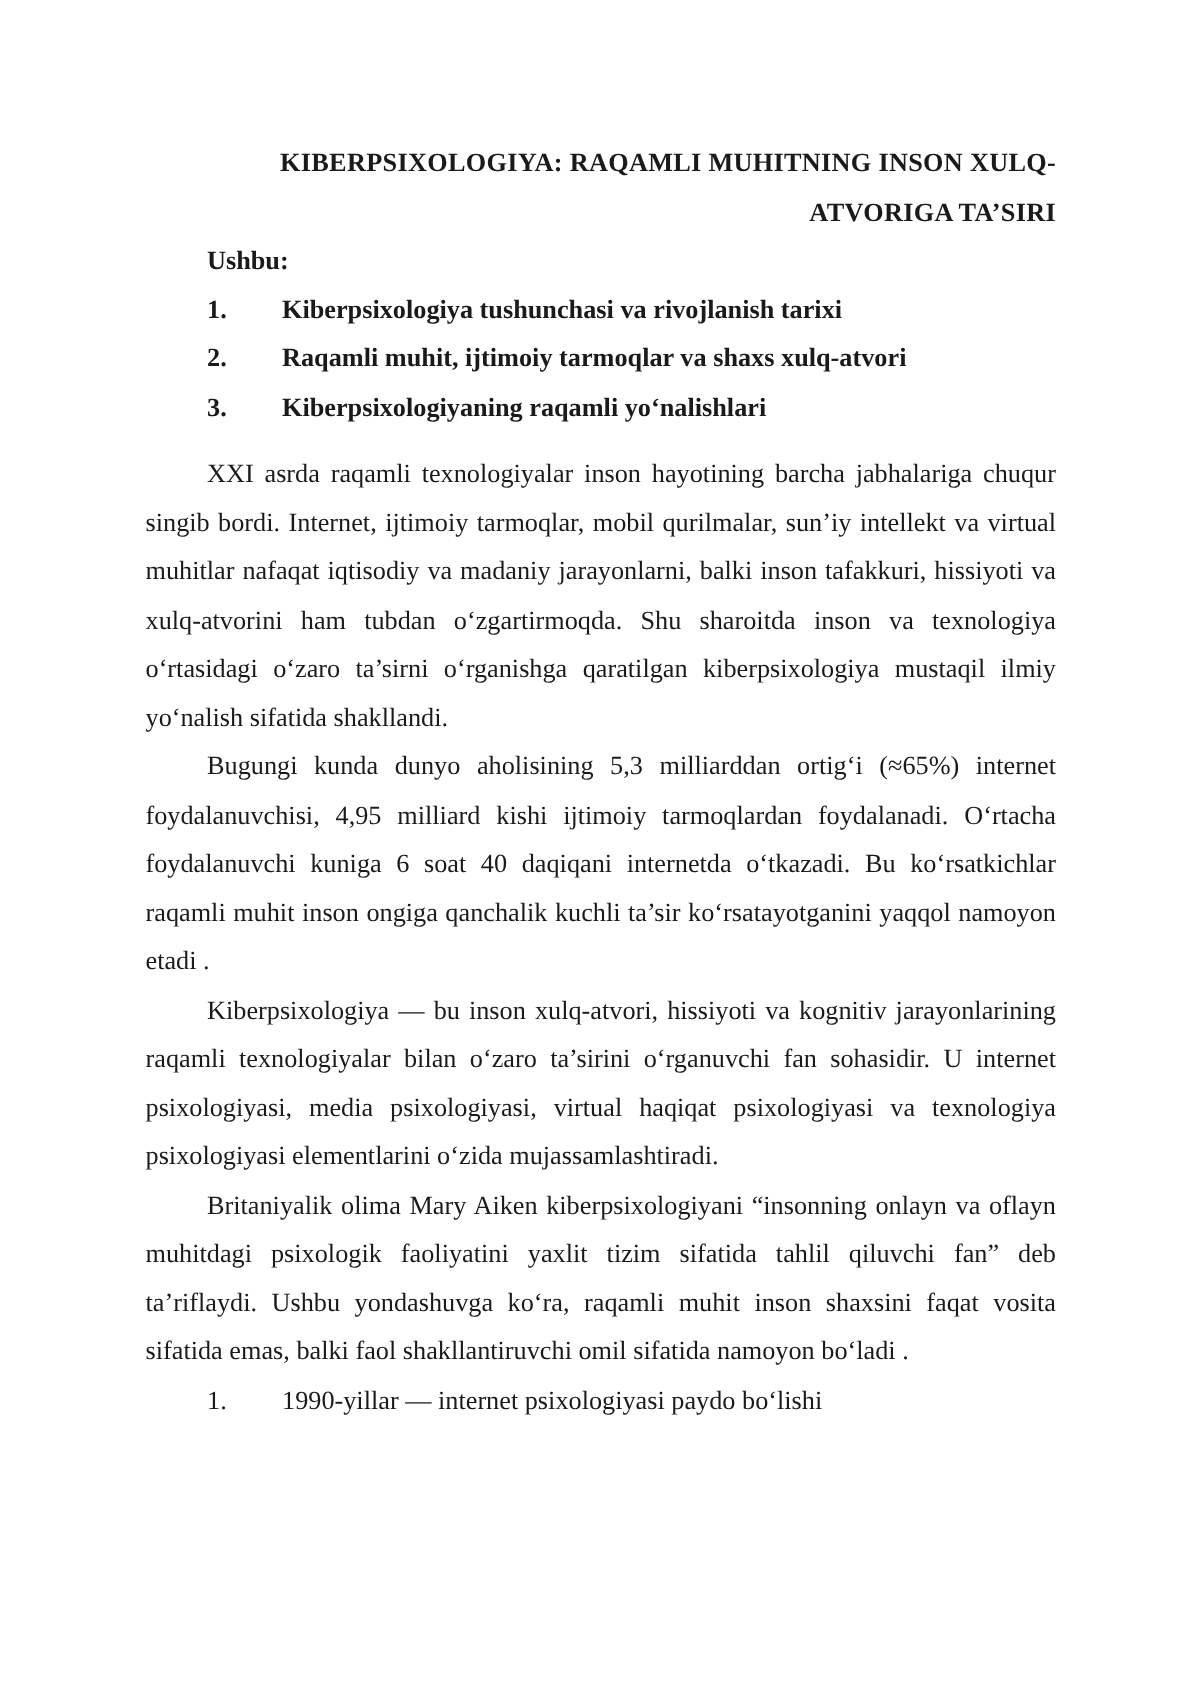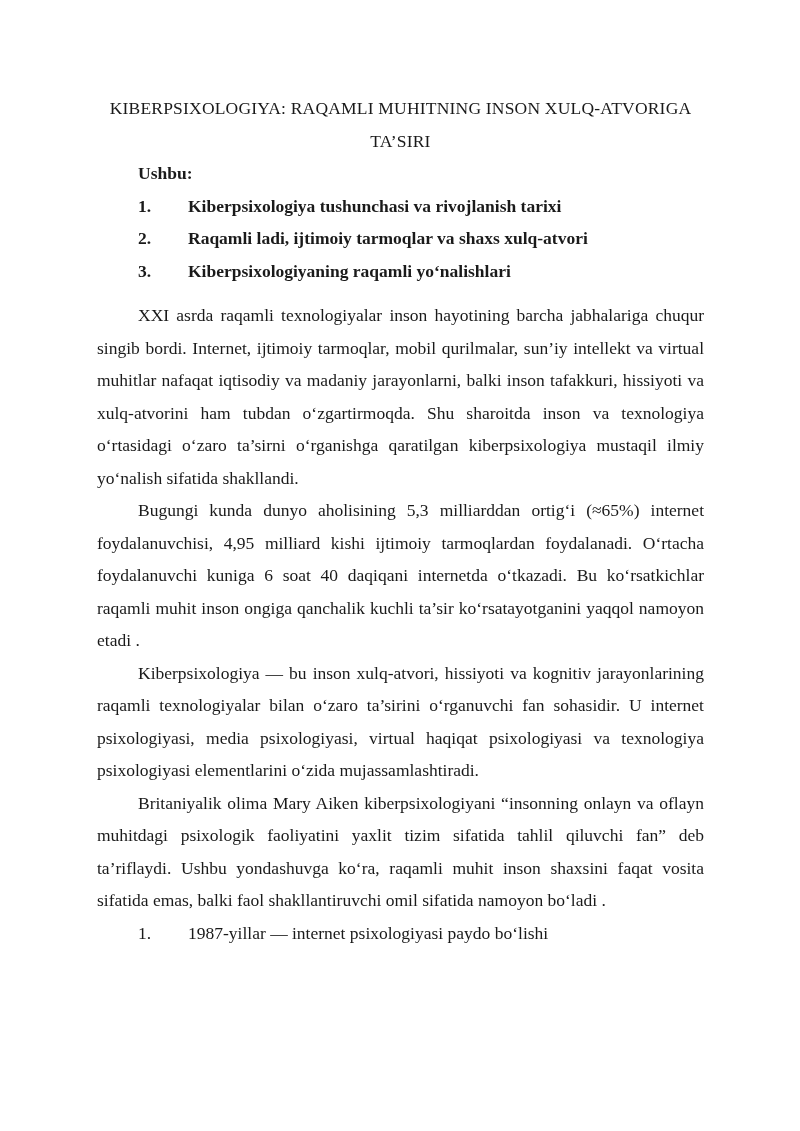--- a/index.html
+++ b/index.html
@@ -21,22 +21,22 @@
   .content {
     position: absolute;
     left: 97px;
     top: 92px;
     width: 607px;
   }
   .title {
     margin: 0;
     font-size: 17.5px;
     line-height: 32.5px;
-    font-weight: 400;
-    text-align: center;
+    font-weight: 700;
+    text-align: right;
     letter-spacing: 0.2px;
   }
   .plan-heading {
     margin: 0;
     padding-left: 41px;
     font-weight: 700;
   }
   .plan-list {
     padding-left: 41px;
   }
@@ -75,36 +75,36 @@
 
     <p class="plan-heading">Ushbu:</p>
 
     <div class="plan-list">
       <div class="plan-item">
         <span class="num">1.</span>
         <span class="label">Kiberpsixologiya tushunchasi va rivojlanish tarixi</span>
       </div>
       <div class="plan-item">
         <span class="num">2.</span>
-        <span class="label">Raqamli ladi, ijtimoiy tarmoqlar va shaxs xulq-atvori</span>
+        <span class="label">Raqamli muhit, ijtimoiy tarmoqlar va shaxs xulq-atvori</span>
       </div>
       <div class="plan-item">
         <span class="num">3.</span>
         <span class="label">Kiberpsixologiyaning raqamli yo‘nalishlari</span>
       </div>
     </div>
 
     <p class="para para-first">XXI asrda raqamli texnologiyalar inson hayotining barcha jabhalariga chuqur singib bordi. Internet, ijtimoiy tarmoqlar, mobil qurilmalar, sun’iy intellekt va virtual muhitlar nafaqat iqtisodiy va madaniy jarayonlarni, balki inson tafakkuri, hissiyoti va xulq-atvorini ham tubdan o‘zgartirmoqda. Shu sharoitda inson va texnologiya o‘rtasidagi o‘zaro ta’sirni o‘rganishga qaratilgan kiberpsixologiya mustaqil ilmiy yo‘nalish sifatida shakllandi.</p>
 
     <p class="para">Bugungi kunda dunyo aholisining 5,3 milliarddan ortig‘i (≈65%) internet foydalanuvchisi, 4,95 milliard kishi ijtimoiy tarmoqlardan foydalanadi. O‘rtacha foydalanuvchi kuniga 6 soat 40 daqiqani internetda o‘tkazadi. Bu ko‘rsatkichlar raqamli muhit inson ongiga qanchalik kuchli ta’sir ko‘rsatayotganini yaqqol namoyon etadi .</p>
 
     <p class="para">Kiberpsixologiya — bu inson xulq-atvori, hissiyoti va kognitiv jarayonlarining raqamli texnologiyalar bilan o‘zaro ta’sirini o‘rganuvchi fan sohasidir. U internet psixologiyasi, media psixologiyasi, virtual haqiqat psixologiyasi va texnologiya psixologiyasi elementlarini o‘zida mujassamlashtiradi.</p>
 
     <p class="para">Britaniyalik olima Mary Aiken kiberpsixologiyani “insonning onlayn va oflayn muhitdagi psixologik faoliyatini yaxlit tizim sifatida tahlil qiluvchi fan” deb ta’riflaydi. Ushbu yondashuvga ko‘ra, raqamli muhit inson shaxsini faqat vosita sifatida emas, balki faol shakllantiruvchi omil sifatida namoyon bo‘ladi .</p>
 
 
     <div class="stage-line">
       <span class="num">1.</span>
-      <span class="label">1987-yillar — internet psixologiyasi paydo bo‘lishi</span>
+      <span class="label">1990-yillar — internet psixologiyasi paydo bo‘lishi</span>
     </div>
 
   </div>
 </div>
 
 </body></html>

